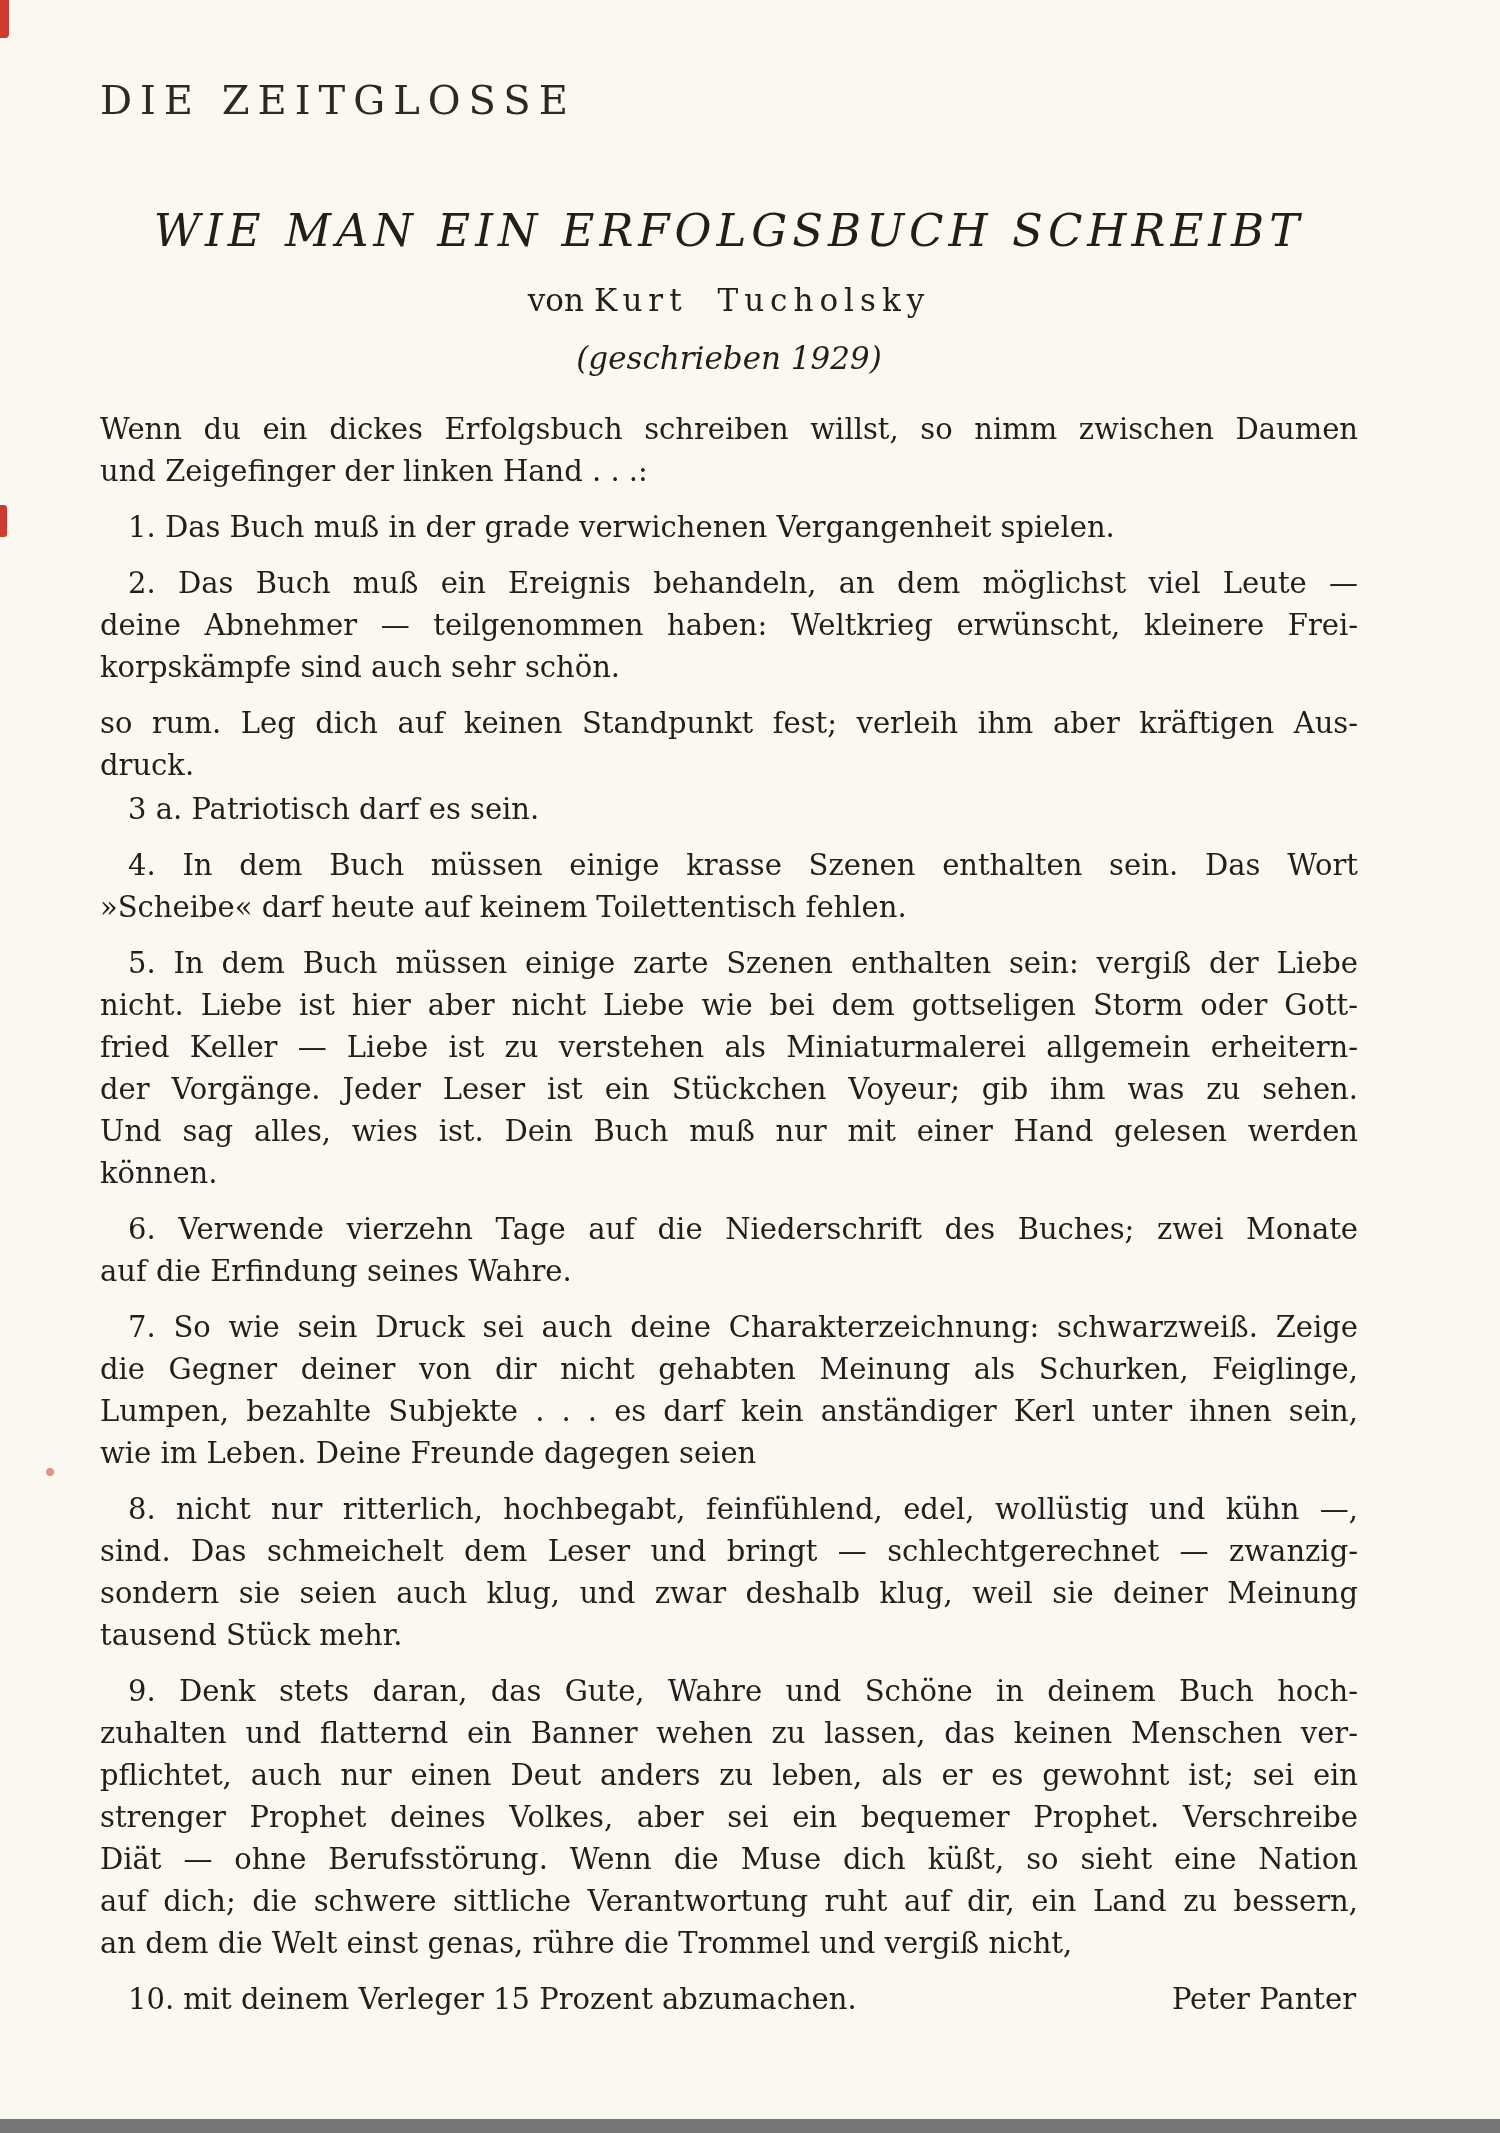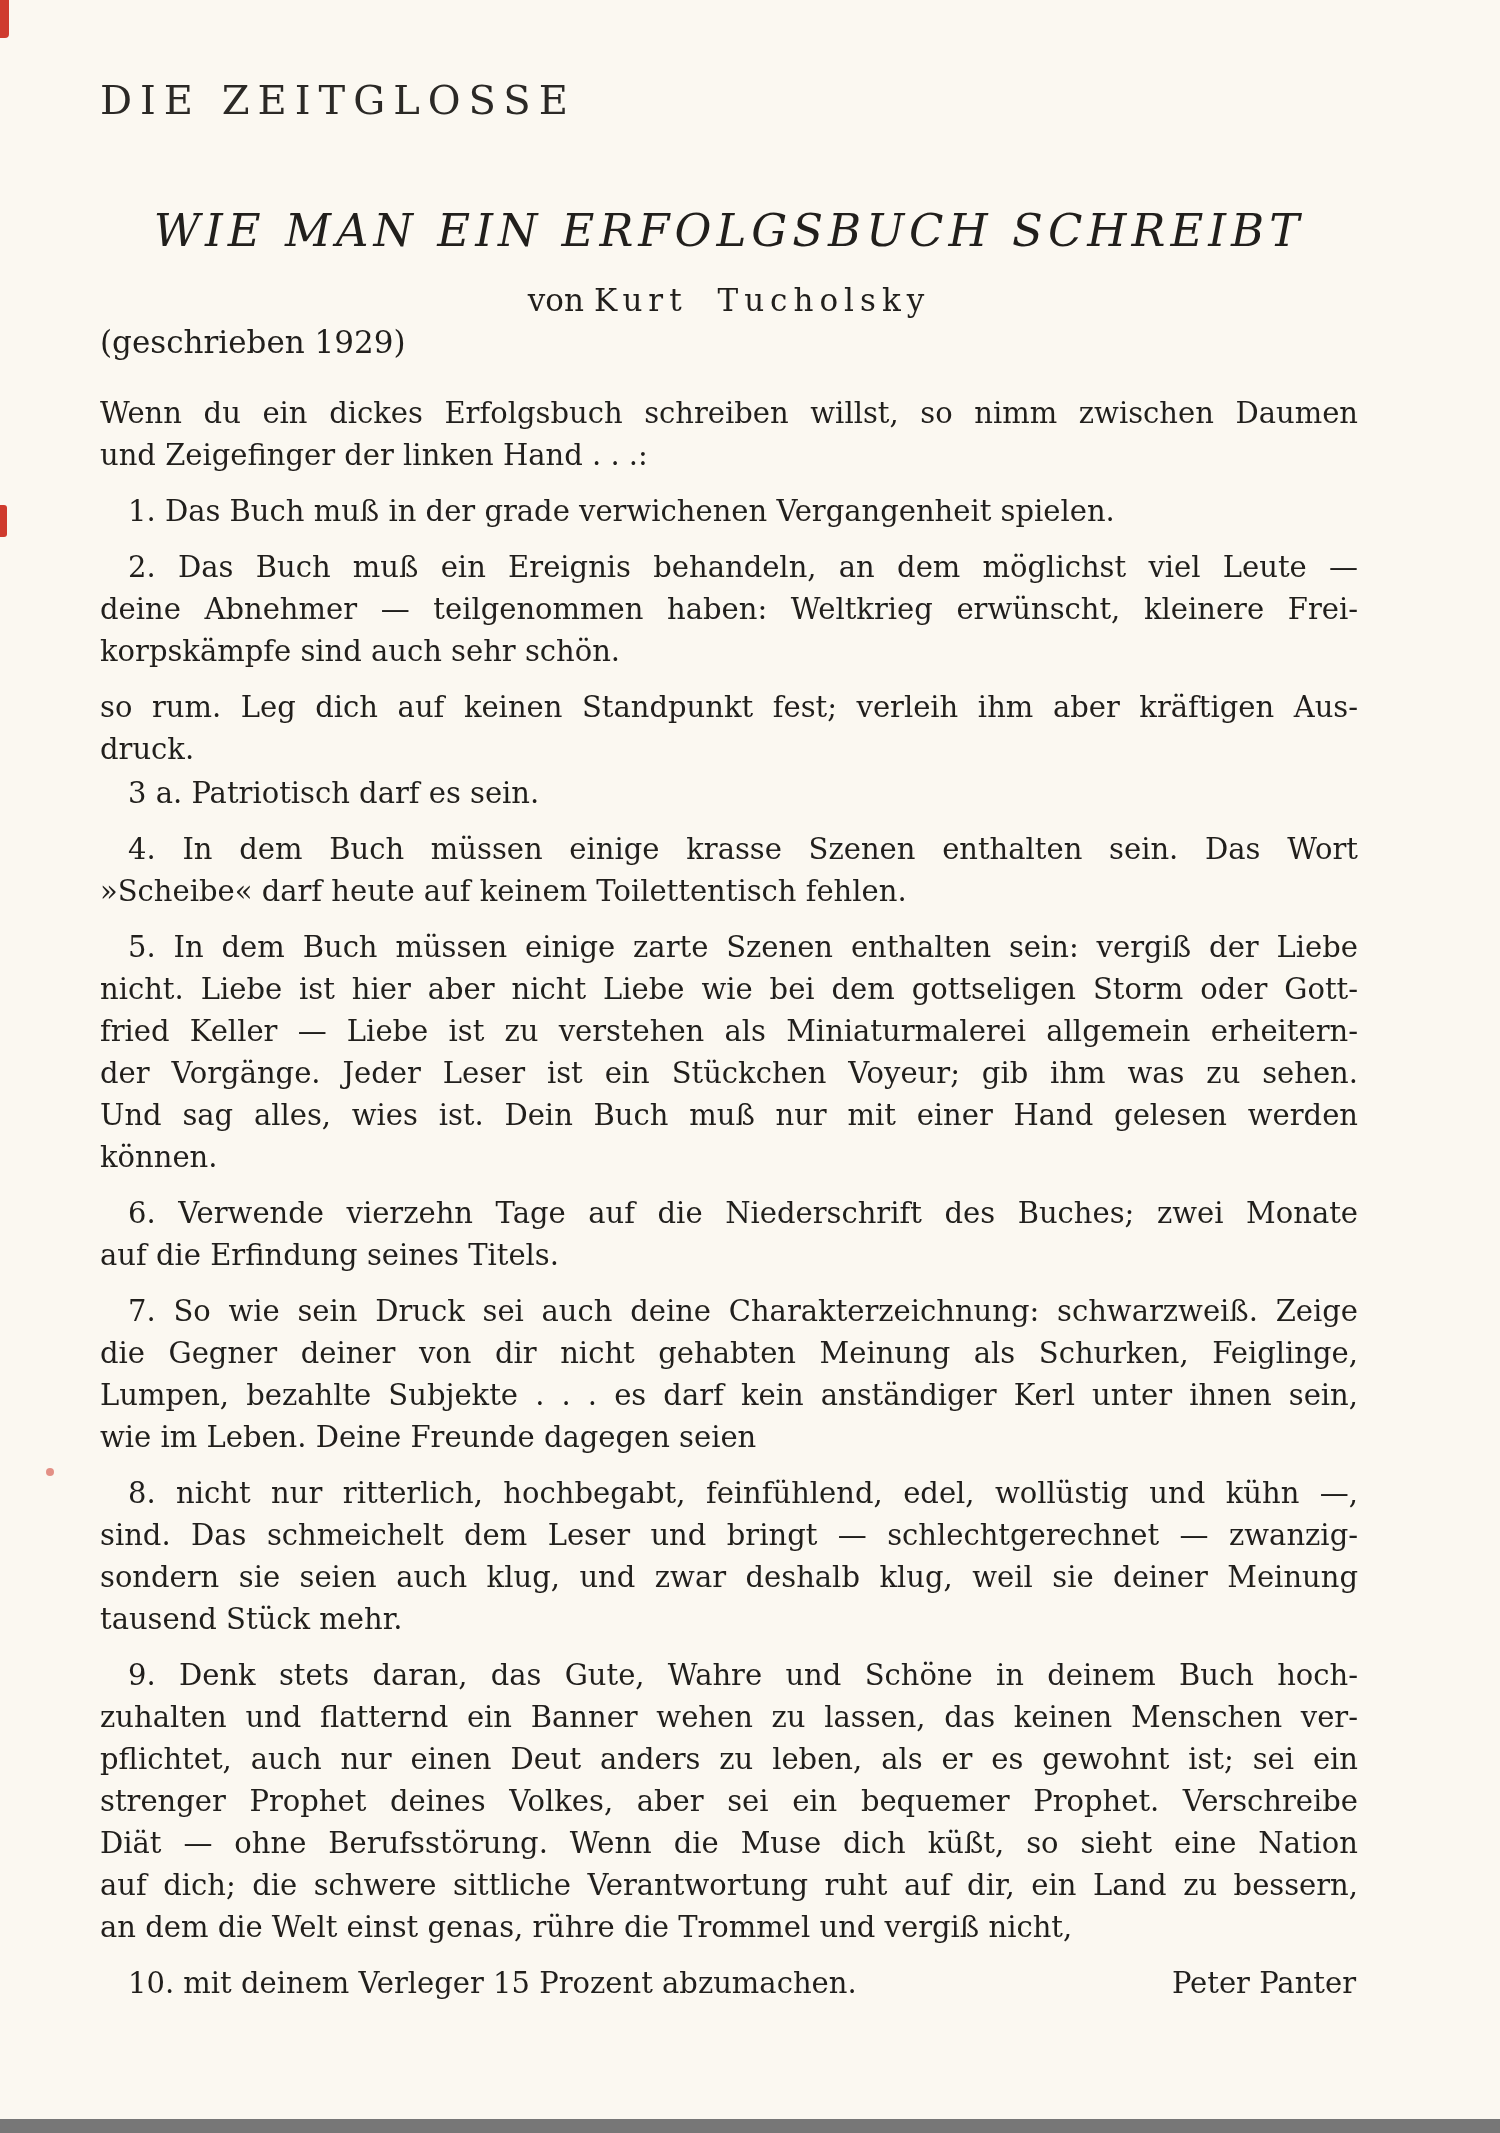--- a/index.html
+++ b/index.html
@@ -44,24 +44,25 @@
     text-align:center;
     font-size:31px;
     line-height:40px;
   }
   .byline .author{
     letter-spacing:6px;
     word-spacing:14px;
     margin-left:10px;
   }
   .note{
-    margin-top:2px;
-    text-align:left;
+    margin-top:18px;
+    text-align:center;
     font-size:31px;
     line-height:40px;
+    font-style:italic;
   }
   .body{
     margin-top:30px;
     font-size:29px;
     line-height:42px;
   }
   .par{margin-top:14px;}
   .par.tight{margin-top:2px;}
   .par:first-child{margin-top:0;}
   .line{
@@ -142,21 +143,21 @@
         <div class="par">
           <div class="line first">5. In dem Buch müssen einige zarte Szenen enthalten sein: vergiß der Liebe</div>
           <div class="line">nicht. Liebe ist hier aber nicht Liebe wie bei dem gottseligen Storm oder Gott-</div>
           <div class="line">fried Keller — Liebe ist zu verstehen als Miniaturmalerei allgemein erheitern-</div>
           <div class="line">der Vorgänge. Jeder Leser ist ein Stückchen Voyeur; gib ihm was zu sehen.</div>
           <div class="line">Und sag alles, wies ist. Dein Buch muß nur mit einer Hand gelesen werden</div>
           <div class="line last">können.</div>
         </div>
         <div class="par">
           <div class="line first">6. Verwende vierzehn Tage auf die Niederschrift des Buches; zwei Monate</div>
-          <div class="line last">auf die Erfindung seines Titels.</div>
+          <div class="line last">auf die Erfindung seines Wahre.</div>
         </div>
         <div class="par">
           <div class="line first">7. So wie sein Druck sei auch deine Charakterzeichnung: schwarzweiß. Zeige</div>
           <div class="line">die Gegner deiner von dir nicht gehabten Meinung als Schurken, Feiglinge,</div>
           <div class="line">Lumpen, bezahlte Subjekte . . . es darf kein anständiger Kerl unter ihnen sein,</div>
           <div class="line last">wie im Leben. Deine Freunde dagegen seien</div>
         </div>
         <div class="par">
           <div class="line first">8. nicht nur ritterlich, hochbegabt, feinfühlend, edel, wollüstig und kühn —,</div>
           <div class="line">sind. Das schmeichelt dem Leser und bringt — schlechtgerechnet — zwanzig-</div>

